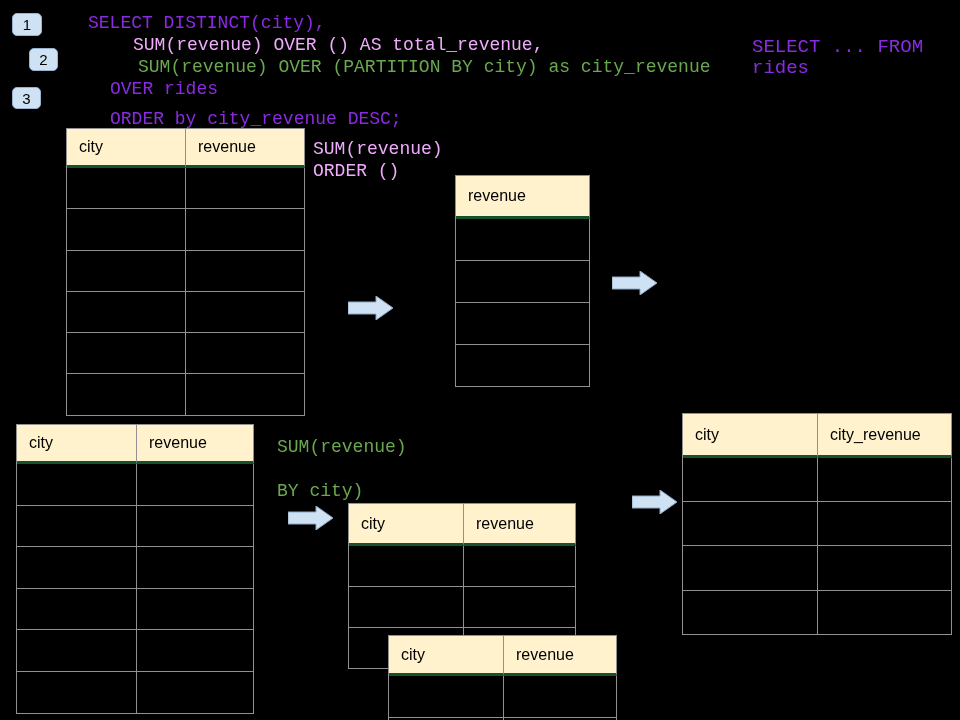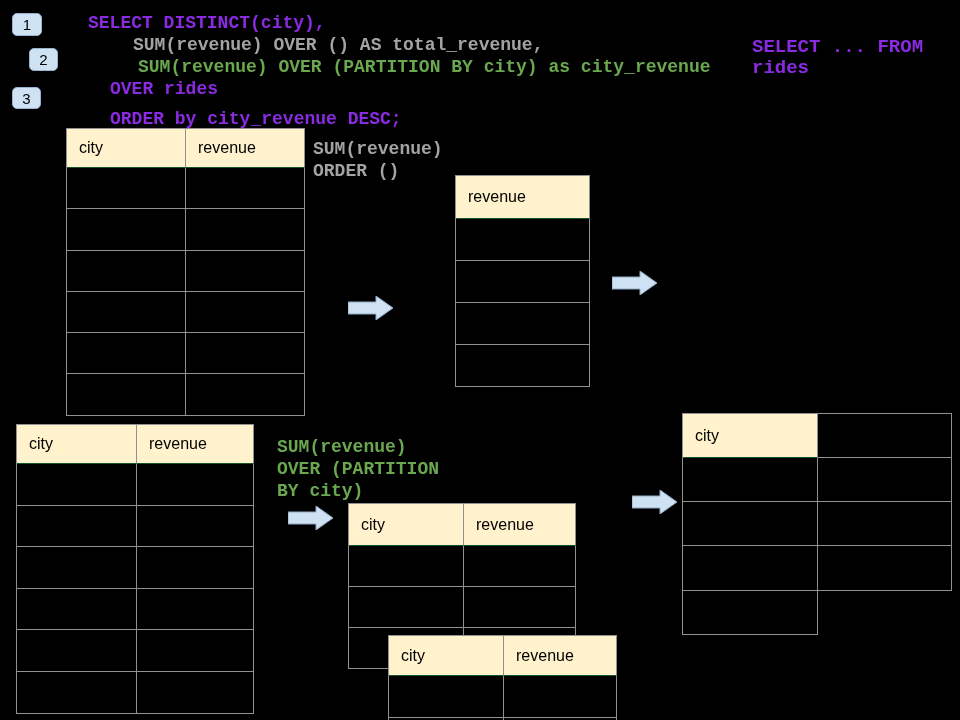--- a/index.html
+++ b/index.html
@@ -3,24 +3,24 @@
 <meta charset="utf-8">
 <style>
   html,body{margin:0;padding:0}
   body{
     position:relative;width:960px;height:720px;overflow:hidden;
     background:#000;font-family:"Liberation Sans",sans-serif;
   }
   
   .code{
     position:absolute;font-family:"Liberation Mono","DejaVu Sans Mono",monospace;
-    font-weight:bold;font-size:18px;line-height:22px;white-space:pre;
+    font-weight:normal;font-size:18px;line-height:22px;white-space:pre;
   }
   .purple{color:#8A2BE2}
-  .red{color:#a3a3a3}
+  .red{color:#f0abfc}
   .green{color:#6AA84F}
   #sql-line-1{left:88px;top:12px}
   #sql-line-2{left:133px;top:34px}
   #sql-line-3{left:138px;top:56px}
   #sql-line-4{left:110px;top:78px}
   #sql-line-5{left:110px;top:108px}
   #side-code{left:752px;top:37px;font-size:19px;line-height:21px}
   #annot-total{left:313px;top:138px}
   #annot-partition{left:277px;top:436px}
   
@@ -33,21 +33,21 @@
   #badge-2{left:29px;top:48px;width:29px;height:23px}
   #badge-3{left:12px;top:87px;width:29px;height:22px}
   
   .tbl{
     position:absolute;display:grid;background:#000;z-index:2;
     border-top:1px solid #919191;border-left:1px solid #919191;
   }
   .th{
     background:#FFF2CC;color:#000;font-size:16px;
     display:flex;align-items:center;padding-left:12px;box-sizing:border-box;
-    border-right:1px solid #919191;border-bottom:1px solid #14532d;
+    border-right:1px solid #919191;border-bottom:3px solid #14532d;
   }
   .td{
     background:#000;box-sizing:border-box;
     border-right:1px solid #919191;border-bottom:1px solid #919191;
   }
   #tbl-source-top{left:66px;top:128px;grid-template-columns:119px 119px;grid-template-rows:39px repeat(6,41.3px)}
   #tbl-revenue-only{left:455px;top:175px;grid-template-columns:134px;grid-template-rows:43px repeat(4,42px)}
   #tbl-result-right{left:682px;top:413px;grid-template-columns:135px 134px;grid-template-rows:44px repeat(4,44.2px)}
   #tbl-source-bottom{left:16px;top:424px;grid-template-columns:120px 117px;grid-template-rows:39px repeat(6,41.6px)}
   #tbl-partition-mid{left:348px;top:503px;grid-template-columns:115px 112px;grid-template-rows:42px repeat(3,41px);z-index:3}
@@ -69,21 +69,21 @@
 <div class="code purple" id="sql-line-1">SELECT DISTINCT(city),</div>
 <div class="code red" id="sql-line-2">SUM(revenue) OVER () AS total_revenue,</div>
 <div class="code green" id="sql-line-3">SUM(revenue) OVER (PARTITION BY city) as city_revenue</div>
 <div class="code purple" id="sql-line-4">OVER rides</div>
 <div class="code purple" id="sql-line-5">ORDER by city_revenue DESC;</div>
 
 <div class="code purple" id="side-code"><span>SELECT ... FROM</span><br><span>rides</span></div>
 
 <div class="code red" id="annot-total"><span>SUM(revenue)</span><br><span>ORDER ()</span></div>
 
-<div class="code green" id="annot-partition"><span>SUM(revenue)</span><br><span>OVER (PARTITION</span><br><span>BY city)</span></div>
+<div class="code green" id="annot-partition"><span>SUM(revenue)</span><br><br><span>BY city)</span></div>
 
 <div class="tbl" id="tbl-source-top">
     <div class="th">city</div>
     <div class="th">revenue</div>
     <div class="td"></div>
     <div class="td"></div>
     <div class="td"></div>
     <div class="td"></div>
     <div class="td"></div>
     <div class="td"></div>
@@ -96,20 +96,21 @@
   </div>
 <div class="tbl" id="tbl-revenue-only">
     <div class="th">revenue</div>
     <div class="td"></div>
     <div class="td"></div>
     <div class="td"></div>
     <div class="td"></div>
   </div>
 <div class="tbl" id="tbl-result-right">
     <div class="th">city</div>
+    <div class="th">city_revenue</div>
     <div class="td"></div>
     <div class="td"></div>
     <div class="td"></div>
     <div class="td"></div>
     <div class="td"></div>
     <div class="td"></div>
     <div class="td"></div>
     <div class="td"></div>
   </div>
 <div class="tbl" id="tbl-source-bottom">

